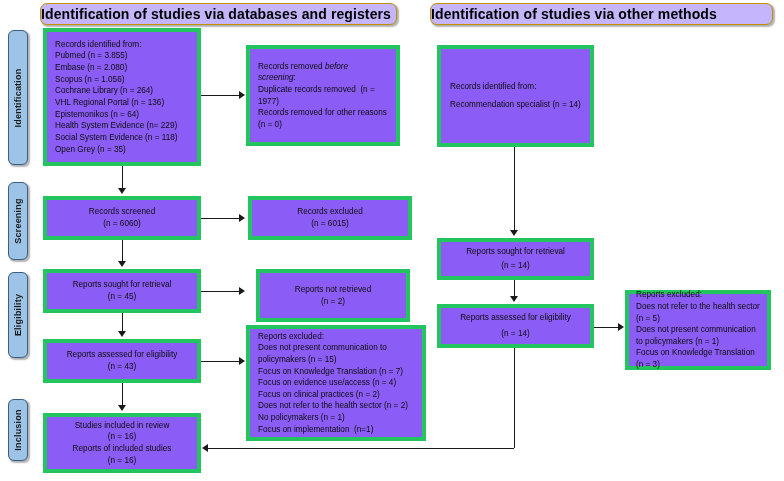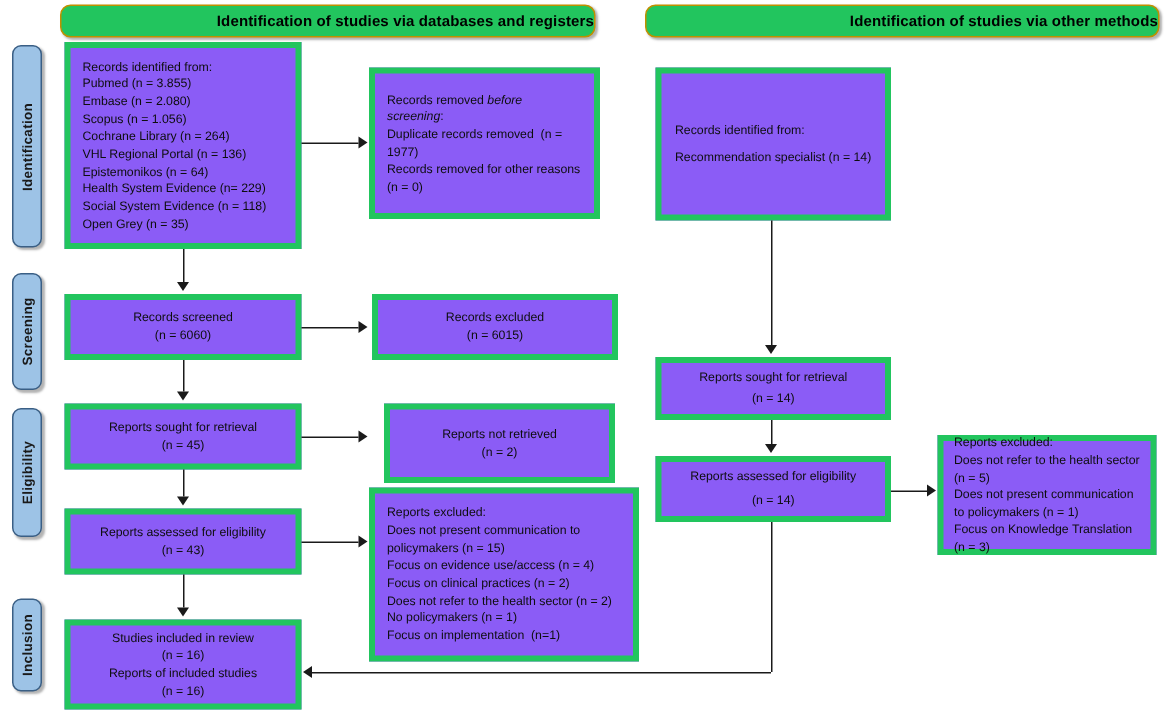--- a/index.html
+++ b/index.html
@@ -12,30 +12,30 @@
     width: 784px;
     height: 481px;
     background: #ffffff;
     font-family: "Liberation Sans", sans-serif;
     overflow: hidden;
   }
 
   
   .hdr {
     position: absolute;
-    background: #22c55e;
+    background: #c4b5fd;
     border: 1px solid #BF9000;
     border-radius: 7px;
     color: #000000;
     font-weight: bold;
-    font-size: 10px;
+    font-size: 14px;
     letter-spacing: .1px;
     display: flex;
     align-items: center;
-    justify-content: flex-end;
+    justify-content: flex-start;
     text-align: center;
     box-sizing: border-box;
     box-shadow: 1.5px 1.5px 1.5px rgba(0,0,0,.30);
   }
 
   
   .tab {
     position: absolute;
     background: #9DC3E6;
     border: 1px solid #3A5F85;
@@ -178,20 +178,21 @@
   </div>
 
   <div class="box ctr" style="left:43px; top:339px; width:158px; height:44px;">
     <span class="ln">Reports assessed for eligibility</span>
     <span class="ln">(n = 43)</span>
   </div>
 
   <div class="box left" style="left:246px; top:325px; width:180px; height:116px; padding:6px 8px;">
     <span class="ln">Reports excluded:</span>
     <span class="ln">Does not present communication to policymakers (n = 15)</span>
+    <span class="ln">Focus on Knowledge Translation (n = 7)</span>
     <span class="ln">Focus on evidence use/access (n = 4)</span>
     <span class="ln">Focus on clinical practices (n = 2)</span>
     <span class="ln">Does not refer to the health sector (n = 2)</span>
     <span class="ln">No policymakers (n = 1)</span>
     <span class="ln">Focus on implementation  (n=1)</span>
   </div>
 
   <div class="box ctr" style="left:43px; top:413px; width:158px; height:60px;">
     <span class="ln">Studies included in review</span>
     <span class="ln">(n = 16)</span>

